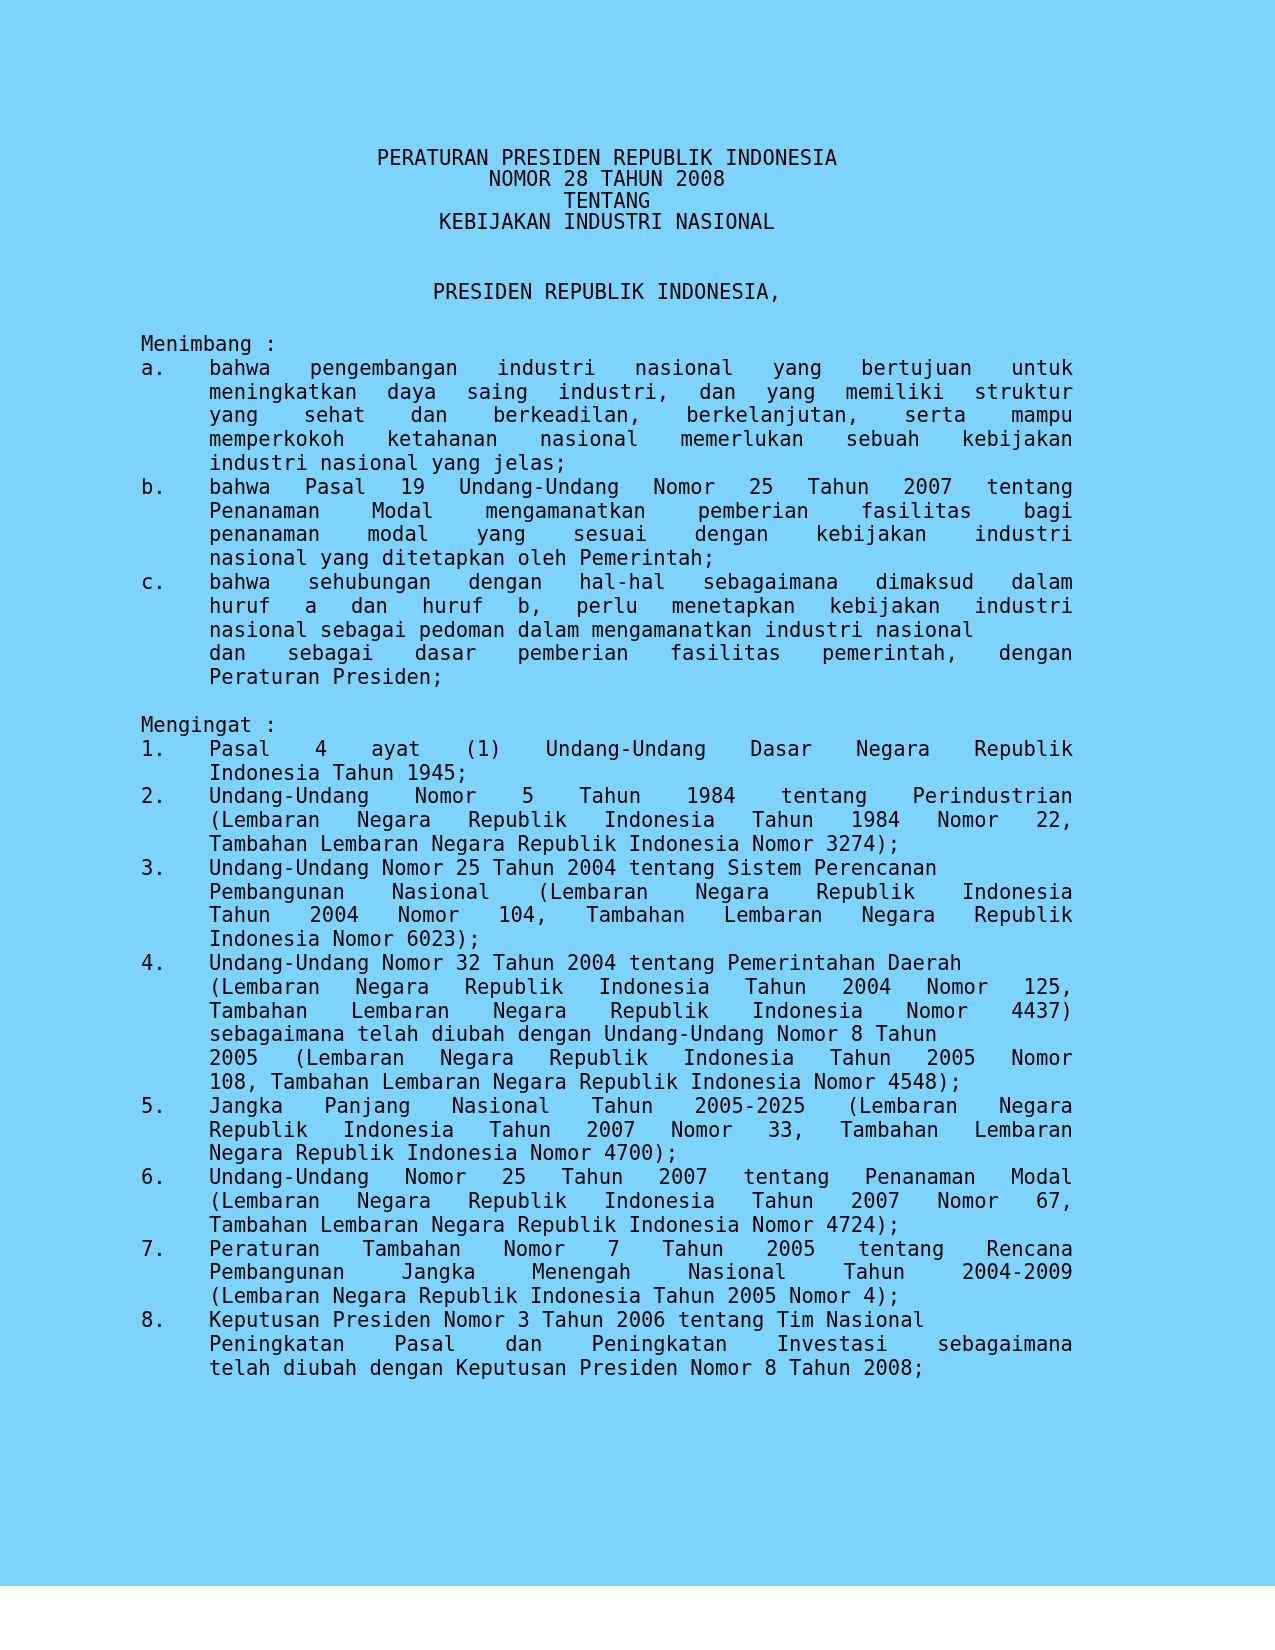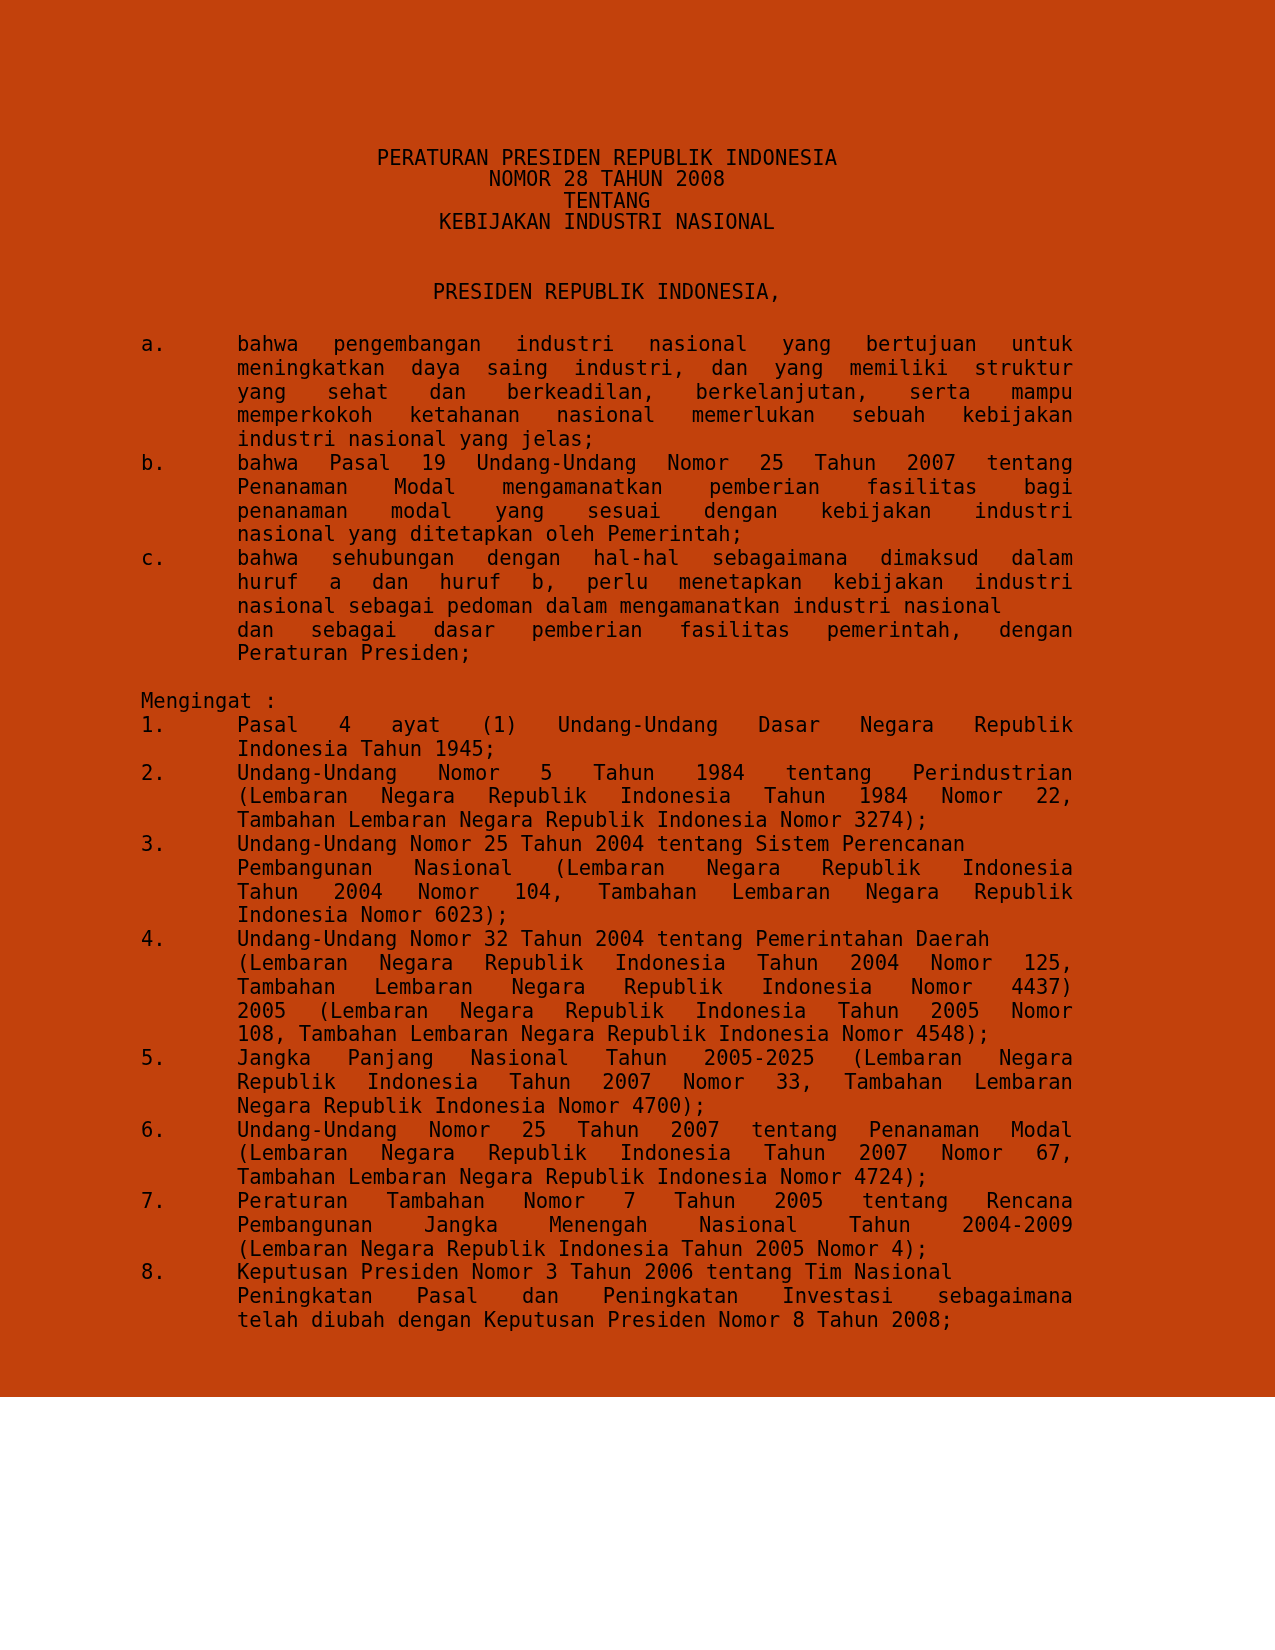--- a/index.html
+++ b/index.html
@@ -4,22 +4,22 @@
 <title>Peraturan Presiden RI Nomor 28 Tahun 2008</title>
 <style>
   html, body {
     margin: 0;
     padding: 0;
     background: #ffffff;
   }
   .page {
     position: relative;
     width: 1275px;
-    height: 1397px;
-    background: #c2410c;
+    height: 1586px;
+    background: #7dd3fc;
     margin: 0 auto;
     overflow: hidden;
     font-family: "DejaVu Sans Mono", "Liberation Mono", monospace;
     color: #000000;
     font-size: 20.5px;
     line-height: 23.8px;
     -webkit-font-smoothing: antialiased;
   }
   .doc-body {
     position: absolute;
@@ -56,21 +56,20 @@
     line-height: 23.8px;
   }
   .marker {
     flex: 0 0 68px;
     width: 68px;
     white-space: pre;
   }
   .item-text {
     flex: 1 1 auto;
     min-width: 0;
-    margin-left: 28px;
   }
   
   .jline {
     display: flex;
     justify-content: space-between;
     white-space: pre;
     line-height: 23.8px;
   }
   .jline > span {
     white-space: pre;
@@ -91,20 +90,21 @@
       <span class="heading-line">TENTANG</span>
       <span class="heading-line">KEBIJAKAN INDUSTRI NASIONAL</span>
       <div class="spacer-md"></div>
       <div class="spacer-md"></div>
       <span class="heading-line">PRESIDEN REPUBLIK INDONESIA,</span>
     </div>
 
     <div class="spacer-lg"></div>
 
     <div>
+      <div class="section-label">Menimbang :</div>
       <div class="list" id="menimbang-list">
           <div class="list-item">
             <div class="marker">a.</div>
             <div class="item-text">
               <div class="jline"><span>bahwa</span><span>pengembangan</span><span>industri</span><span>nasional</span><span>yang</span><span>bertujuan</span><span>untuk</span></div>
               <div class="jline"><span>meningkatkan</span><span>daya</span><span>saing</span><span>industri,</span><span>dan</span><span>yang</span><span>memiliki</span><span>struktur</span></div>
               <div class="jline"><span>yang</span><span>sehat</span><span>dan</span><span>berkeadilan,</span><span>berkelanjutan,</span><span>serta</span><span>mampu</span></div>
               <div class="jline"><span>memperkokoh</span><span>ketahanan</span><span>nasional</span><span>memerlukan</span><span>sebuah</span><span>kebijakan</span></div>
               <div class="jline nojustify">industri nasional yang jelas;</div>
             </div>
@@ -159,20 +159,21 @@
               <div class="jline"><span>Tahun</span><span>2004</span><span>Nomor</span><span>104,</span><span>Tambahan</span><span>Lembaran</span><span>Negara</span><span>Republik</span></div>
               <div class="jline nojustify">Indonesia Nomor 6023);</div>
             </div>
           </div>
           <div class="list-item">
             <div class="marker">4.</div>
             <div class="item-text">
               <div class="jline nojustify">Undang-Undang Nomor 32 Tahun 2004 tentang Pemerintahan Daerah</div>
               <div class="jline"><span>(Lembaran</span><span>Negara</span><span>Republik</span><span>Indonesia</span><span>Tahun</span><span>2004</span><span>Nomor</span><span>125,</span></div>
               <div class="jline"><span>Tambahan</span><span>Lembaran</span><span>Negara</span><span>Republik</span><span>Indonesia</span><span>Nomor</span><span>4437)</span></div>
+              <div class="jline nojustify">sebagaimana telah diubah dengan Undang-Undang Nomor 8 Tahun</div>
               <div class="jline"><span>2005</span><span>(Lembaran</span><span>Negara</span><span>Republik</span><span>Indonesia</span><span>Tahun</span><span>2005</span><span>Nomor</span></div>
               <div class="jline nojustify">108, Tambahan Lembaran Negara Republik Indonesia Nomor 4548);</div>
             </div>
           </div>
           <div class="list-item">
             <div class="marker">5.</div>
             <div class="item-text">
               <div class="jline"><span>Jangka</span><span>Panjang</span><span>Nasional</span><span>Tahun</span><span>2005-2025</span><span>(Lembaran</span><span>Negara</span></div>
               <div class="jline"><span>Republik</span><span>Indonesia</span><span>Tahun</span><span>2007</span><span>Nomor</span><span>33,</span><span>Tambahan</span><span>Lembaran</span></div>
               <div class="jline nojustify">Negara Republik Indonesia Nomor 4700);</div>

